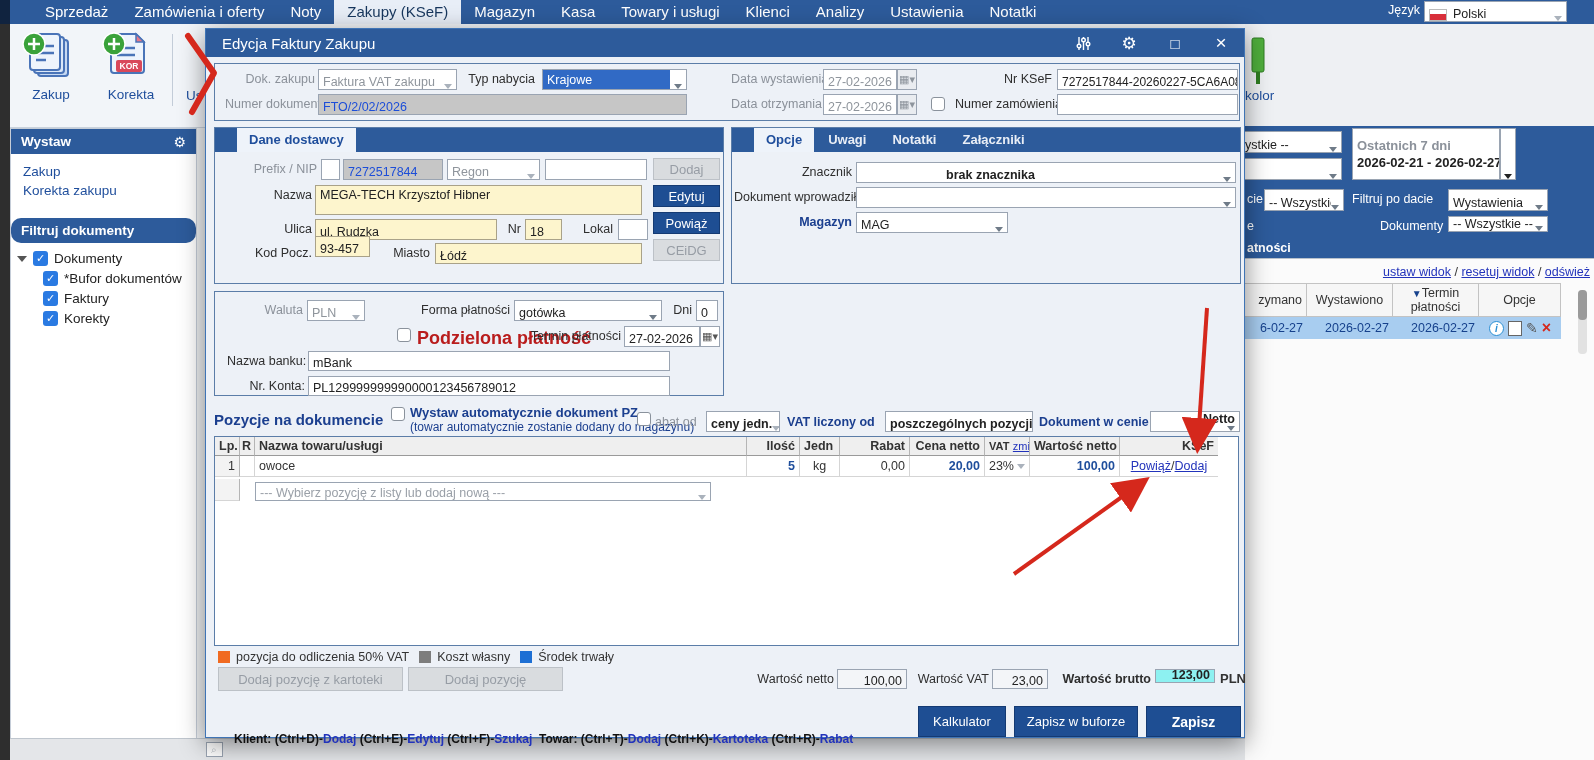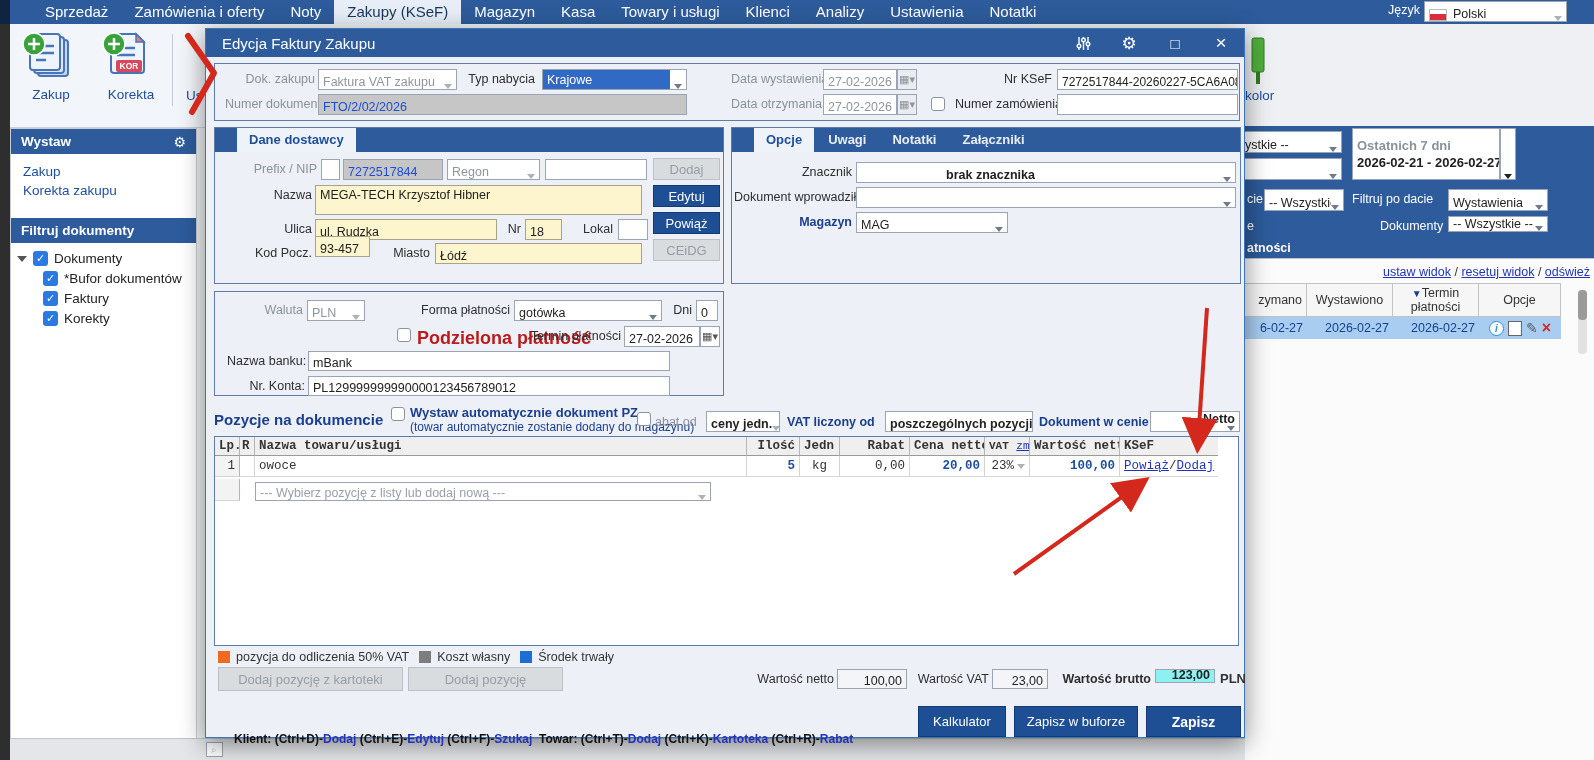--- a/index.html
+++ b/index.html
@@ -51,21 +51,21 @@
 
   
   .dialog { left:205px; top:28px; width:1040px; height:710px; background:#edf1f7; border:1px solid #3f74b5; box-shadow:0 6px 24px rgba(0,0,0,.45); }
   .dlg-title { left:0; top:0; width:100%; height:28px; background:#2d5b9b; color:#fff; font-size:15px; display:flex; align-items:center; padding-left:16px; }
   .dlg-ico { position:absolute; top:4px; width:22px; height:20px; color:#fff; display:flex; align-items:center; justify-content:center; font-size:15px; cursor:pointer; }
   .groupbox { border:1px solid #5c7fa0; border:1px solid #5b7da8; background:#edf1f7; }
   .tab { font-size:13px; line-height:24px; padding:0 12px; color:#e9eef6; cursor:pointer; }
   .tab.active { background:#eef3fa; color:#1f4e9c; }
 
   
-  .itable { display:grid; grid-template-columns:25px 15px 492px 53px 40px 70px 75px 45px 90px 98px;font-family:Liberation Mono, monospace; }
+  .itable { display:grid; grid-template-columns:25px 15px 492px 53px 40px 70px 75px 45px 90px 98px; }
   .ith { background:#efefef; border-right:1px solid #b5b5b5; border-bottom:1px solid #9a9a9a; font-weight:bold; font-size:12.5px; padding:2px 4px; white-space:nowrap; overflow:hidden; }
   .itd { border-right:1px solid #d5d5d5; border-bottom:1px solid #d5d5d5; font-size:12.5px; padding:3px 4px; white-space:nowrap; display:flex; align-items:center; }
   .num { justify-content:flex-end; }
   .boldnavy { color:#1f4e9c; font-weight:bold; }
 
   
   .rtable { display:grid; grid-template-columns:62px 86px 86px 82px; }
   .rth { background:#f6f6f6; border:1px solid #c3c3c3; border-left:none; font-size:12.5px; padding:2px 4px; text-align:center; }
   .rtd { background:#a8cdf0; font-size:12.5px; padding:3px 4px; color:#16418c; display:flex; align-items:center; justify-content:flex-end; }
   .legend-sw { width:12px; height:12px; display:inline-block; flex:none; }
@@ -132,21 +132,21 @@
 
   <div class="abs sidebar">
     <div class="hdrbar" style="height:25px;">
       <span>Wystaw</span>
       <span style="margin-left:auto;font-weight:normal;font-size:14px;">⚙</span>
     </div>
     <div style="padding:8px 0 6px 0;">
       <div class="sidelink">Zakup</div>
       <div class="sidelink">Korekta zakupu</div>
     </div>
-    <div class="hdrbar" style="height:25px;margin-top:12px;">
+    <div class="hdrbar" style="height:25px;margin-top:12px;border-radius:10px;">
       <span>Filtruj dokumenty</span>
     </div>
     <div style="padding:8px 6px;">
       <div class="treerow">
         <span style="width:0;height:0;border-left:5px solid transparent;border-right:5px solid transparent;border-top:6px solid #555;"></span>
         <span class="bluecheck">✓</span>
         <span>Dokumenty</span>
       </div>
       <div class="treerow" style="margin:5px 0 0 26px;">
         <span class="bluecheck">✓</span>
@@ -398,21 +398,21 @@
       <div class="itable">
         <div class="ith" style="text-align:center;">Lp.</div>
         <div class="ith" style="padding:2px 2px;">R</div>
         <div class="ith">Nazwa towaru/usługi</div>
         <div class="ith" style="text-align:right;">Ilość</div>
         <div class="ith">Jedn</div>
         <div class="ith" style="text-align:right;">Rabat</div>
         <div class="ith" style="text-align:right;">Cena netto</div>
         <div class="ith"><span style="font-size:11px;">VAT</span> <span class="link" style="font-weight:normal;font-size:11px;">zmień</span></div>
         <div class="ith" style="text-align:right;">Wartość netto</div>
-        <div class="ith" style="text-align:left;border-right:none;">KSeF</div>
+        <div class="ith" style="text-align:right;border-right:none;">KSeF</div>
 
         <div class="itd num" style="background:#f3f3f3;border-right:1px solid #b5b5b5;">1</div>
         <div class="itd"></div>
         <div class="itd">owoce</div>
         <div class="itd num boldnavy">5</div>
         <div class="itd" style="justify-content:center;">kg</div>
         <div class="itd num">0,00</div>
         <div class="itd num boldnavy">20,00</div>
         <div class="itd num">
             <span>23%</span>

